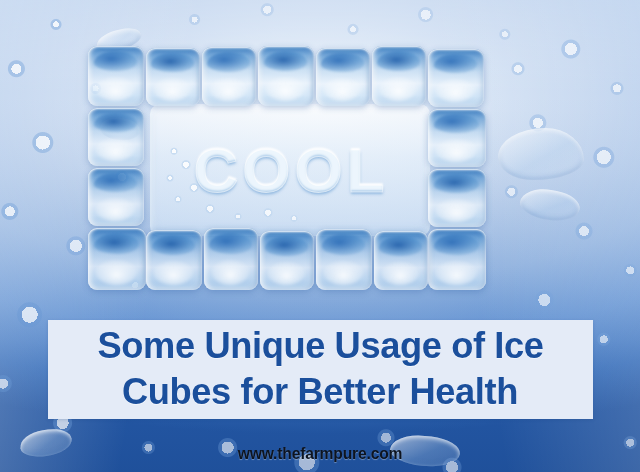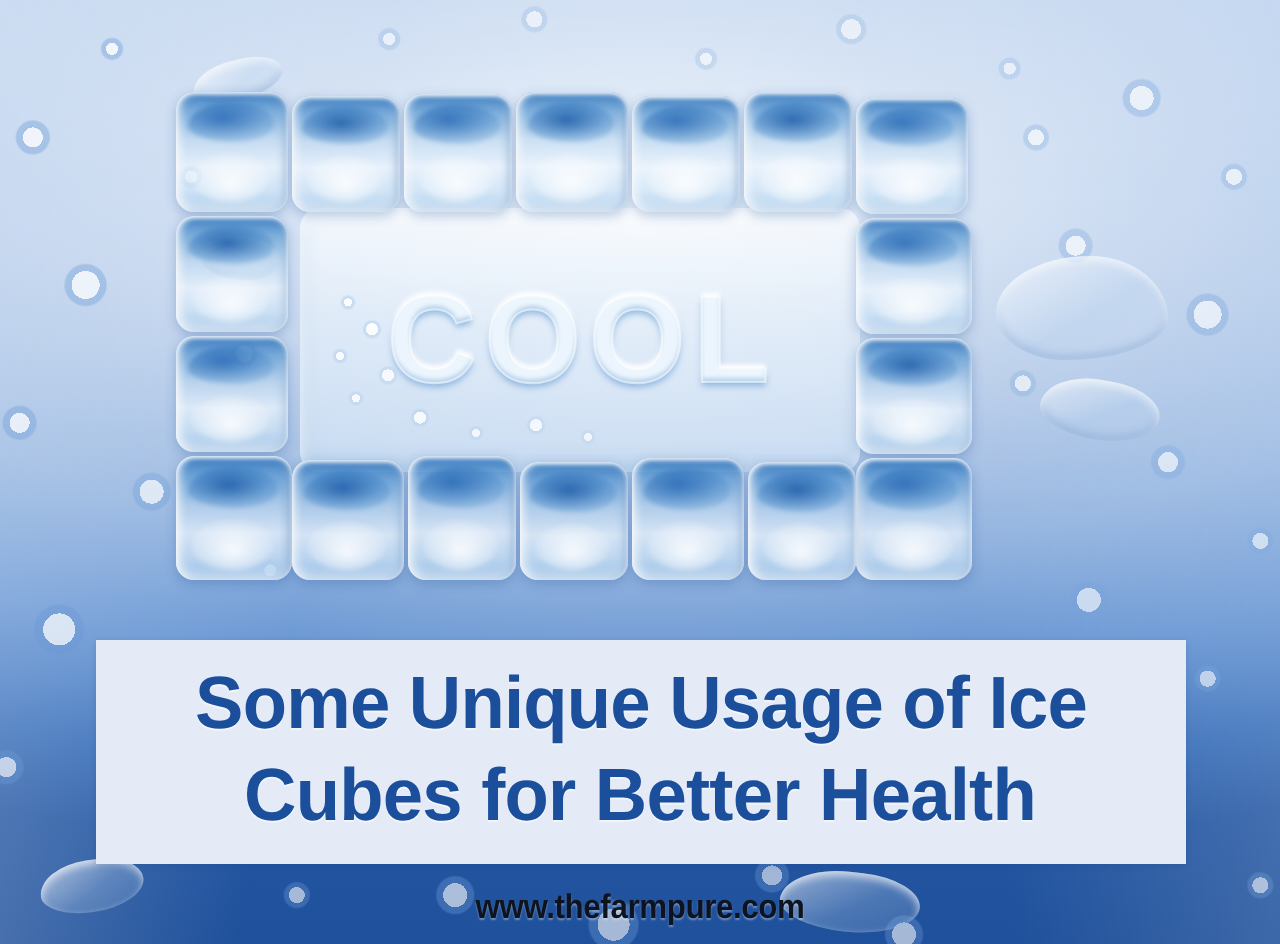--- a/index.html
+++ b/index.html
@@ -151,21 +151,21 @@
       radial-gradient(circle at 18% 58%, rgba(255,255,255,.8) 0 3px, rgba(175,205,235,.4) 3px 4px, transparent 5px),
       radial-gradient(circle at 10% 70%, rgba(255,255,255,.8) 0 2px, rgba(175,205,235,.4) 2px 3px, transparent 4px),
       radial-gradient(circle at 26% 80%, rgba(255,255,255,.8) 0 3px, rgba(175,205,235,.4) 3px 4px, transparent 5px),
       radial-gradient(circle at 40% 88%, rgba(255,255,255,.75) 0 2px, rgba(175,205,235,.35) 2px 3px, transparent 4px),
       radial-gradient(circle at 55% 84%, rgba(255,255,255,.75) 0 3px, rgba(175,205,235,.35) 3px 4px, transparent 5px),
       radial-gradient(circle at 68% 90%, rgba(255,255,255,.7) 0 2px, rgba(175,205,235,.3) 2px 3px, transparent 4px);
   }
 
   
   .title-band {
-    position:absolute; left:48px; top:320px; width:545px; height:112px;
+    position:absolute; left:48px; top:320px; width:545px; height:99px;
     background:#e4ebf7;
     box-shadow:0 1px 3px rgba(20,60,120,.18);
     display:flex; flex-direction:column; align-items:center; justify-content:center;
     padding:2px 16px 4px;
   }
   .title-line {
     font-family:"Liberation Sans Narrow","Liberation Sans", sans-serif;
     font-weight:700;
     font-size:37px;
     line-height:46px;

